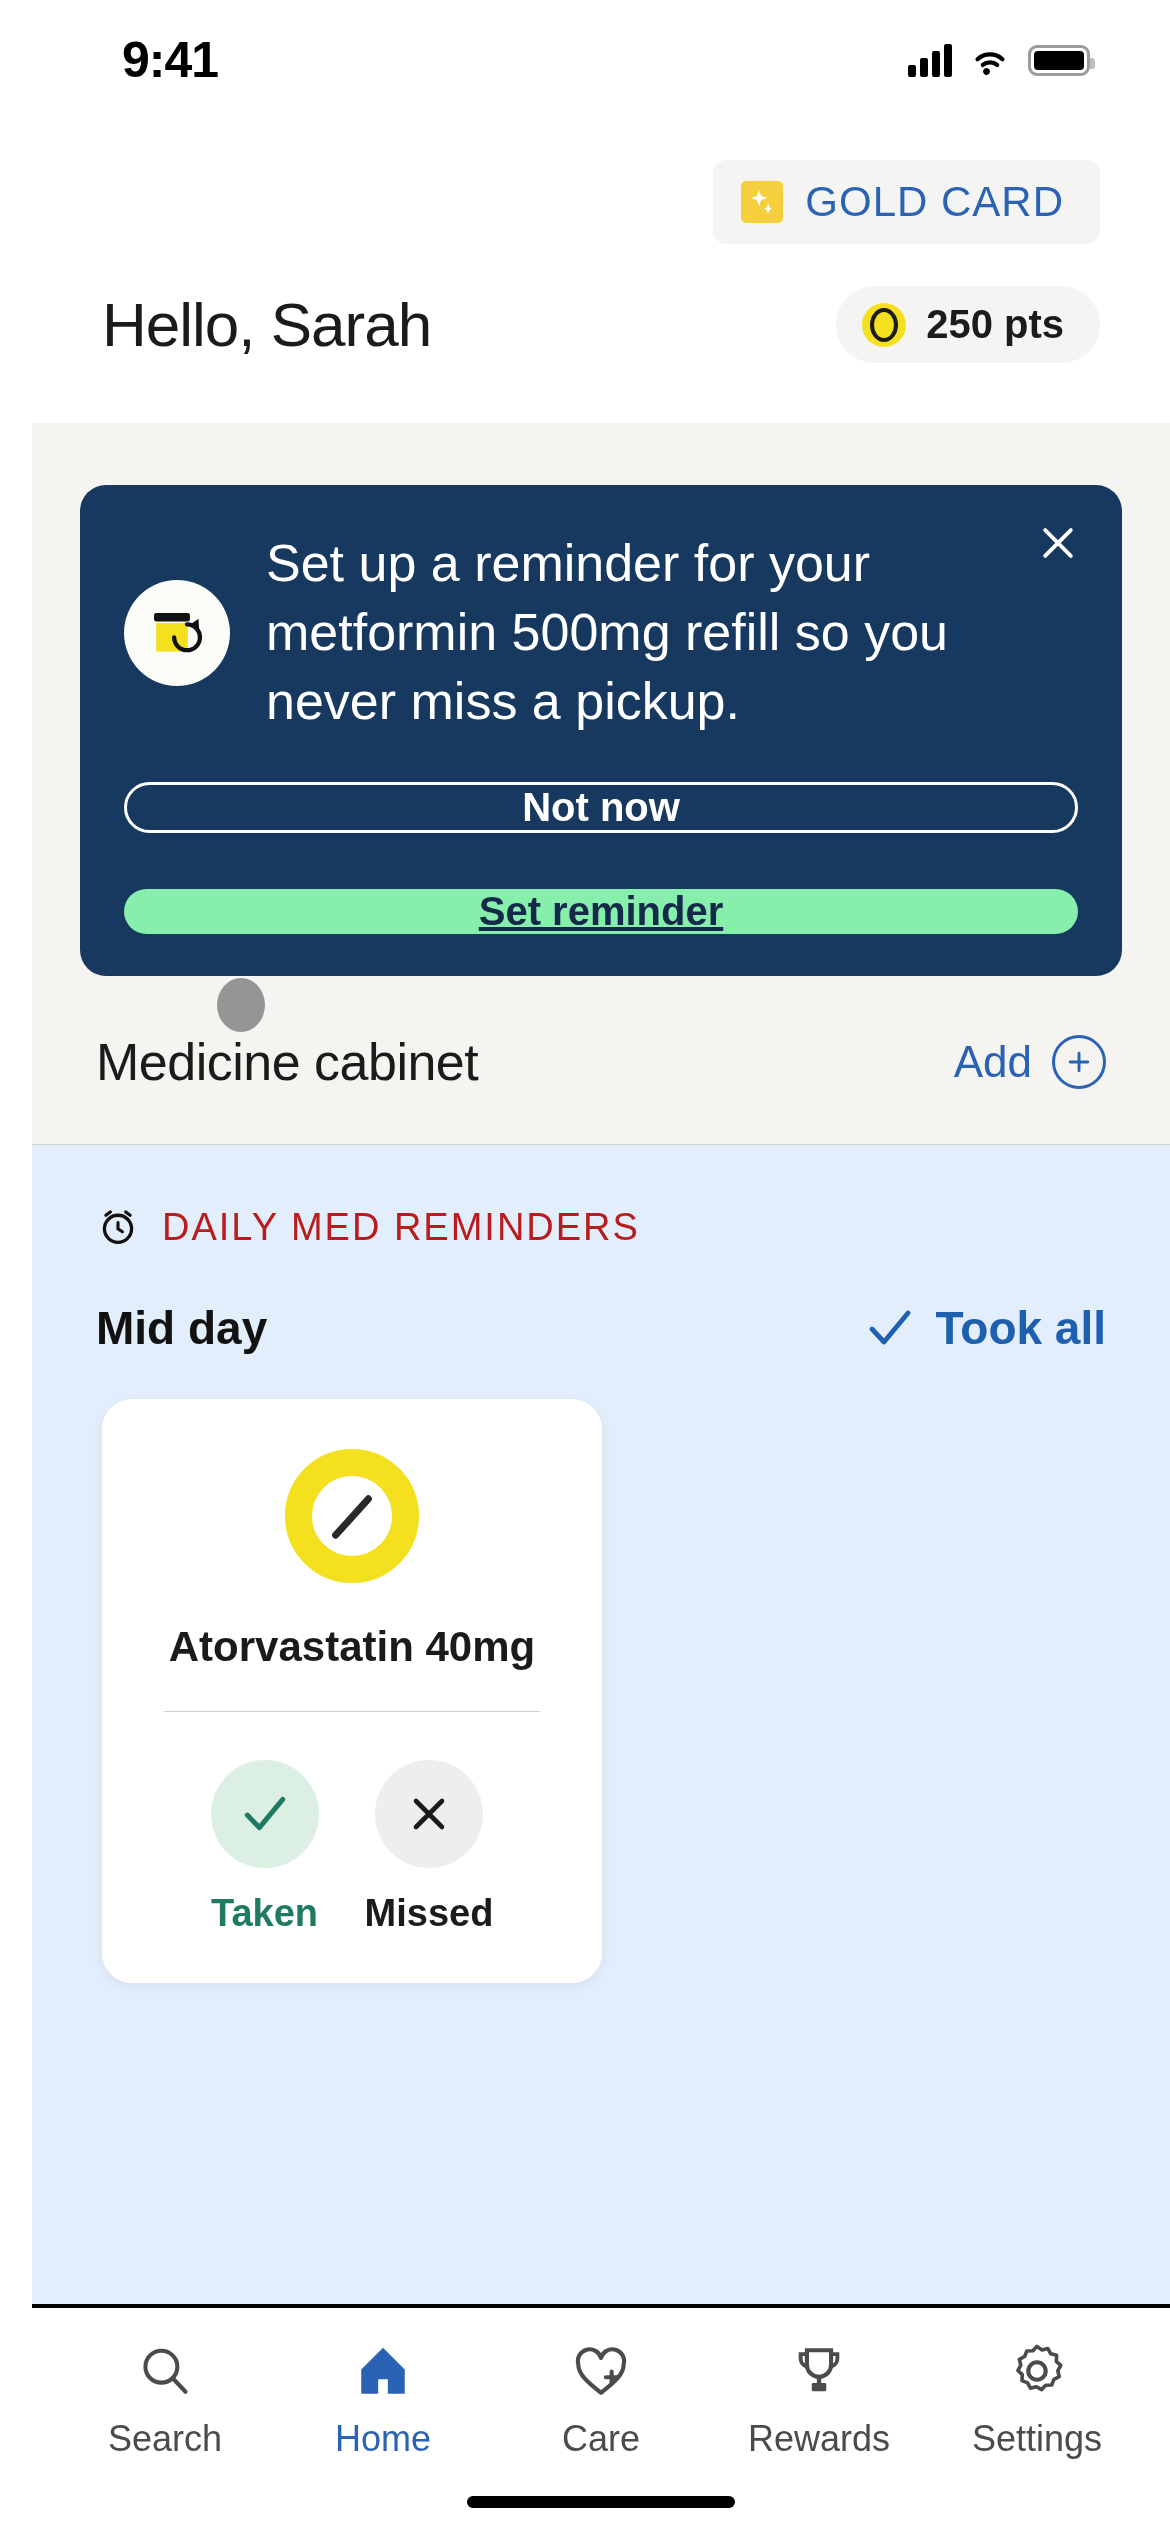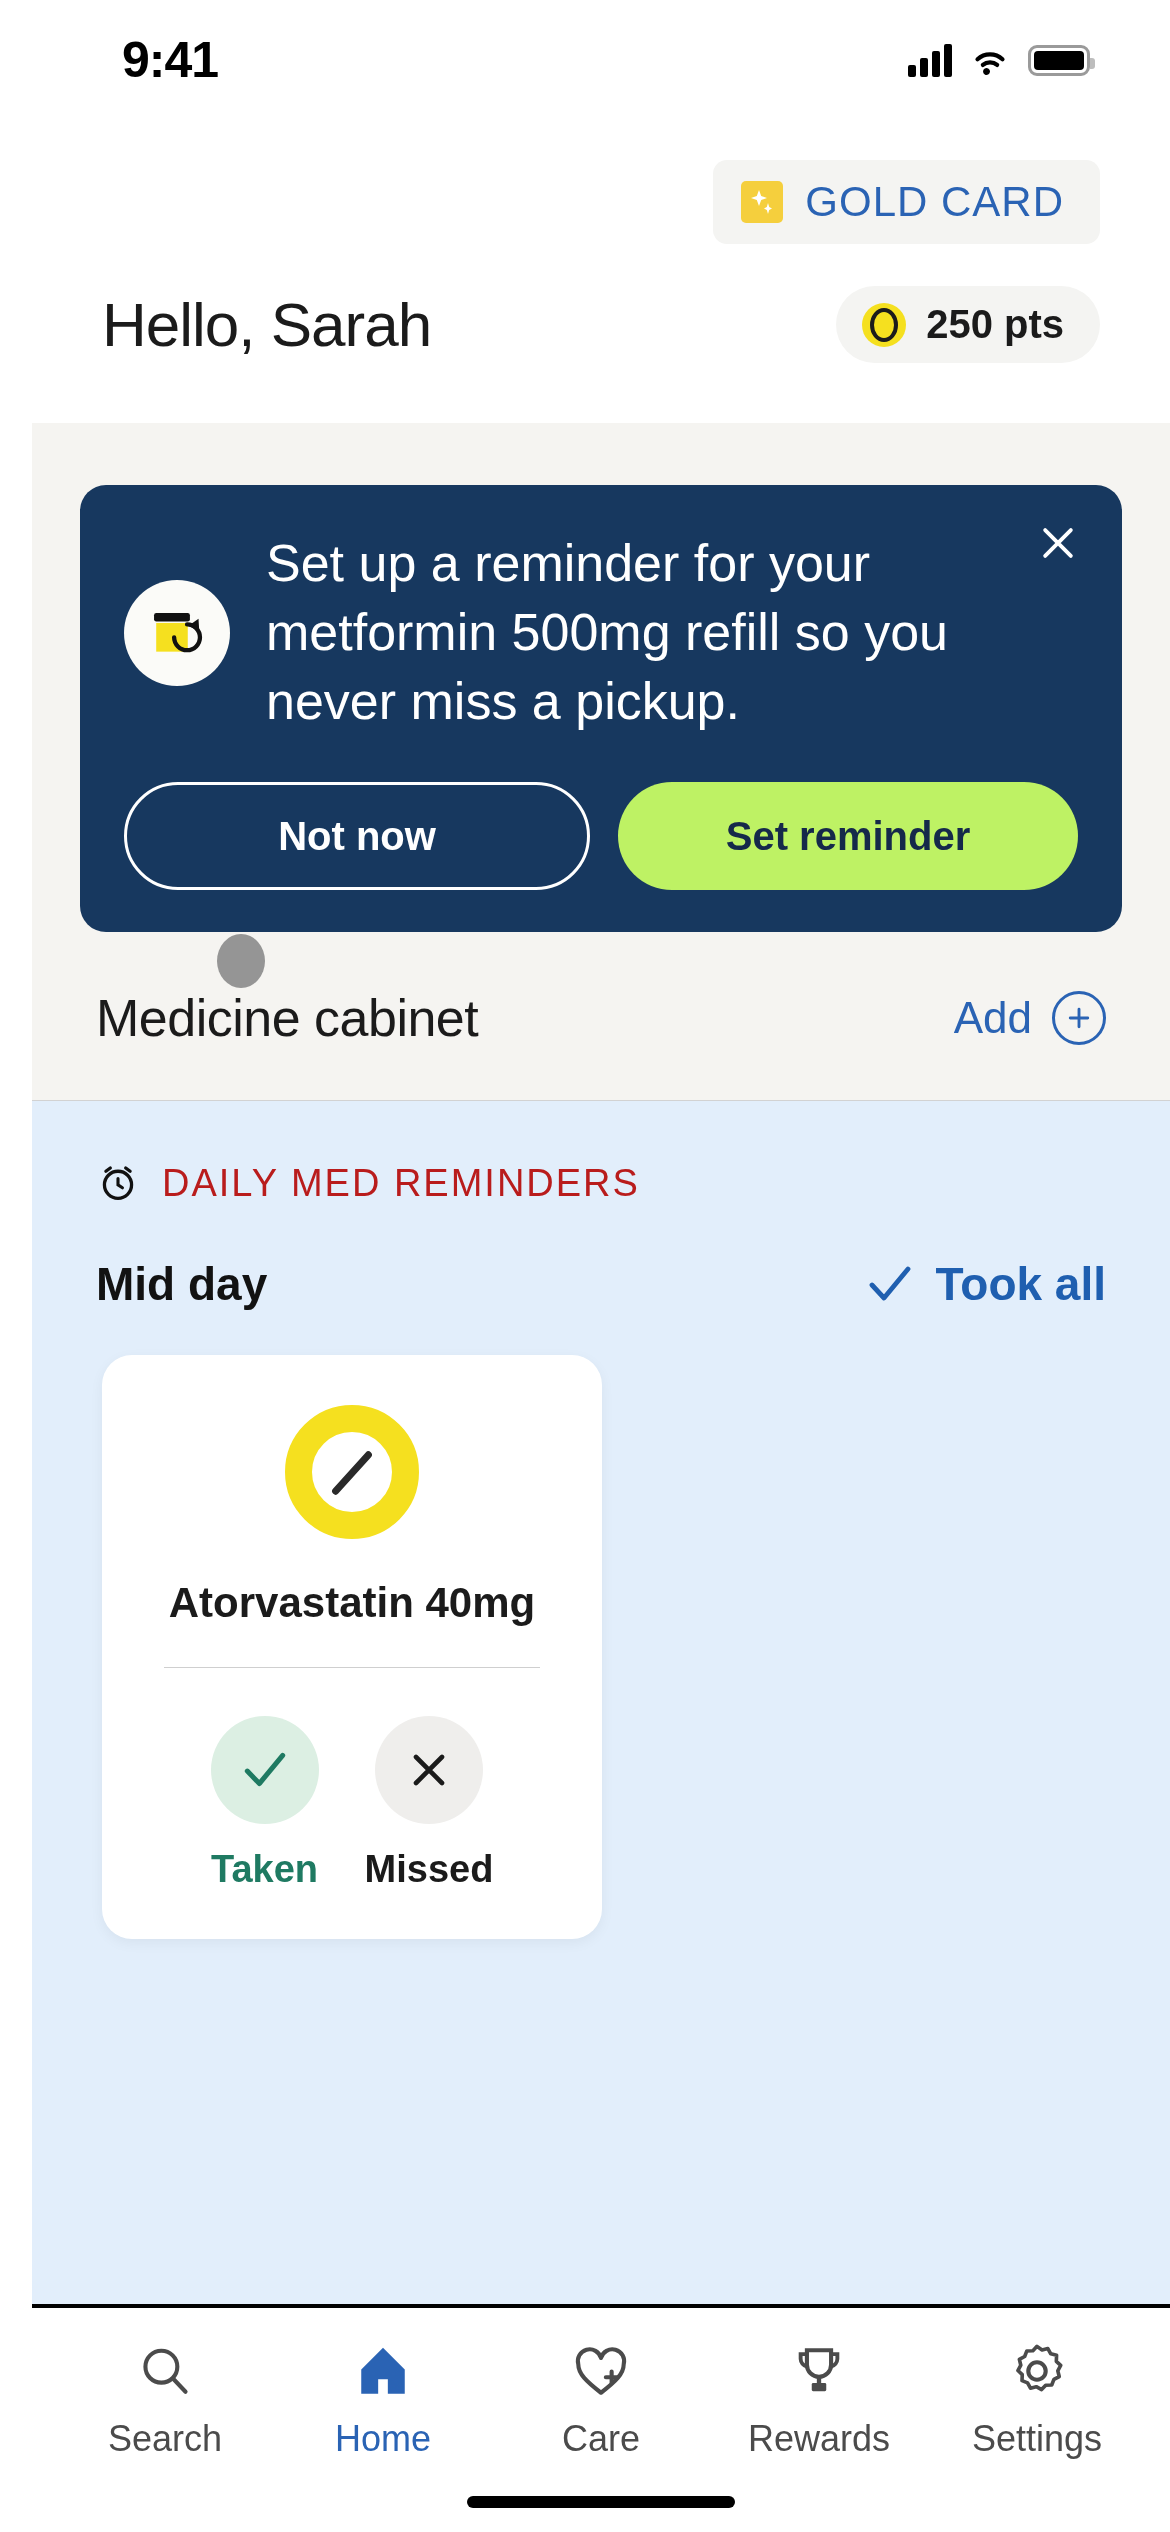--- a/index.html
+++ b/index.html
@@ -69,28 +69,28 @@
   .banner-close {
     position:absolute; top: 34px; right: 40px; width: 48px; height: 48px;
     display:flex; align-items:center; justify-content:center;
   }
   .banner-top { display:flex; align-items: center; gap: 36px; padding-right: 40px; }
   .banner-icon {
     flex: 0 0 106px; width:106px; height:106px; border-radius:50%;
     background:#fbfbf8; display:flex; align-items:center; justify-content:center;
   }
   .banner-text { font-size: 52px; line-height: 1.33; color:#ffffff; font-weight:400; }
-  .banner-btns { display:flex; gap: 28px; margin-top: 46px; }
+  .banner-btns { display:flex; gap: 56px; margin-top: 46px; flex-direction: column; }
   .btn {
     flex: 1 1 0; height: 108px; border-radius: 56px;
     display:flex; align-items:center; justify-content:center;
     font-size: 40px; font-weight: 600;
   }
   .btn-ghost { border: 3px solid #ffffff; color:#ffffff; background: transparent; }
-  .btn-solid { background:#bef264; color:#15294a; }
+  .btn-solid { background:#86efac; color:#15294a;text-decoration:underline; }
 
   .cabinet-row {
     display:flex; align-items:center; justify-content:space-between;
     padding: 56px 64px 52px 64px; position: relative;
   }
   .cabinet-title { font-size: 52px; font-weight: 500; color:#1b1b1b; letter-spacing:-0.5px; }
   .cabinet-add { display:flex; align-items:center; gap: 20px; }
   .add-label { font-size: 44px; color:#2a63b4; font-weight:400; }
   .add-circle {
     width: 54px; height: 54px; border-radius:50%; border: 3px solid #2a63b4;

